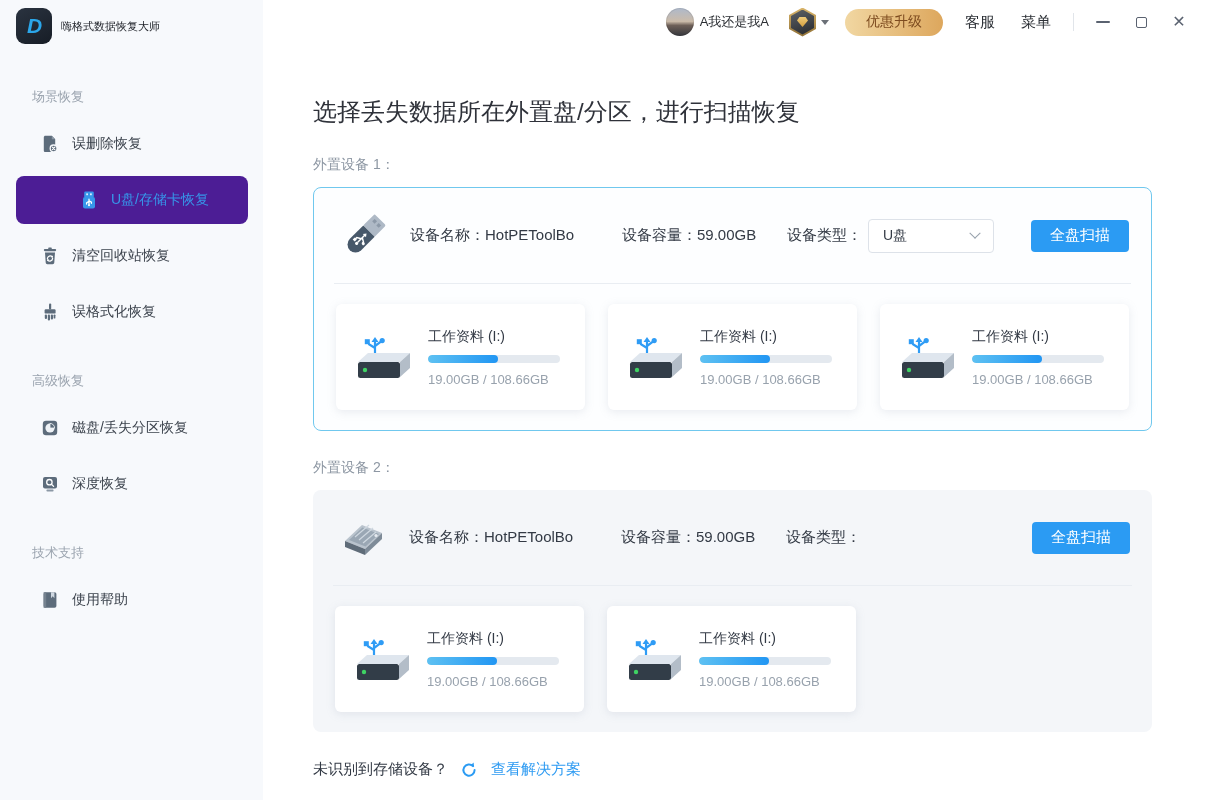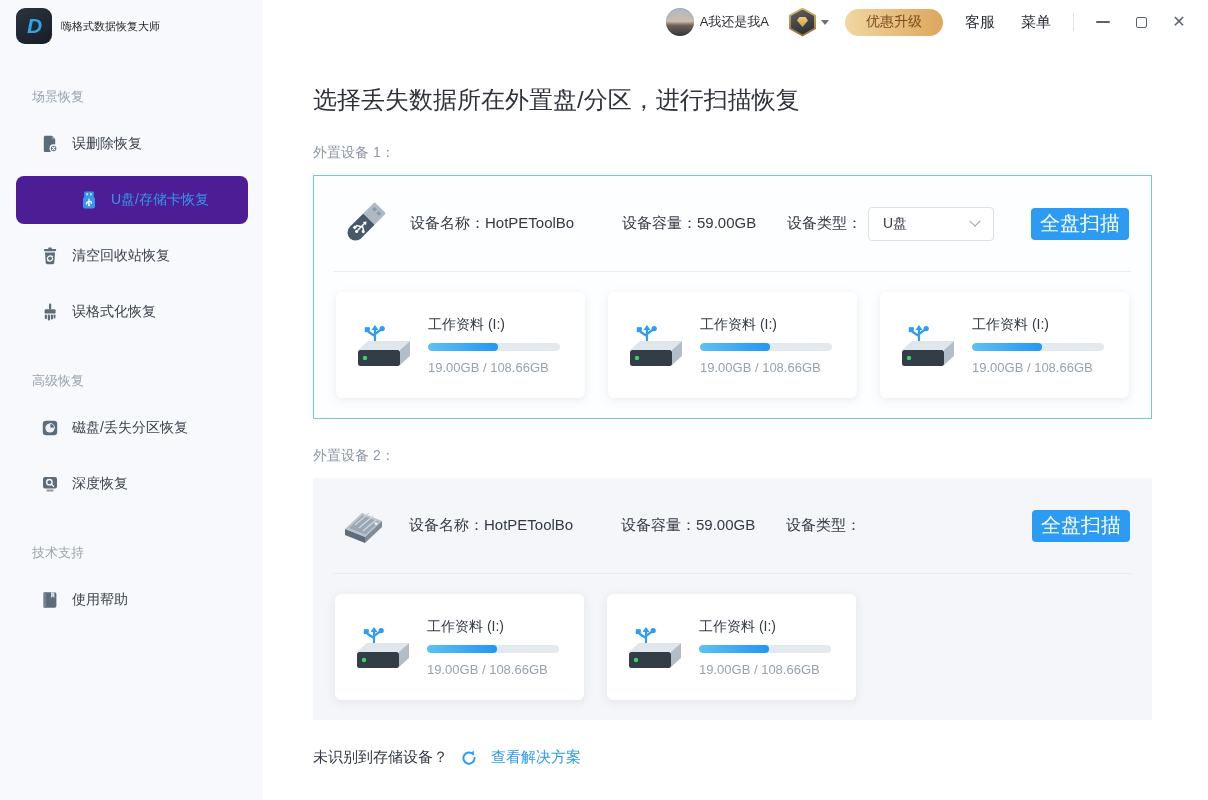--- a/index.html
+++ b/index.html
@@ -67,42 +67,42 @@
   .hdr-link.service { margin-left:22px; }
   .hdr-link.menu { margin-left:26px; }
   .vdiv { margin-left:22px; width:1px; height:18px; background:#e1e5ea; }
   .win-btn { margin-left:20px; display:flex; align-items:center; justify-content:center; width:18px; height:18px; cursor:pointer; }
   .min-glyph { width:14px; height:2px; background:#5a6270; border-radius:1px; }
   .max-glyph { width:11px; height:11px; border:1.5px solid #5a6270; border-radius:2px; }
   .close-glyph { font-size:16px; color:#5a6270; line-height:1; }
 
   
   .content { padding:0 56px 0 50px; }
-  .page-title { margin-top:40px; font-size:24px; font-weight:500; color:#2f323a; }
+  .page-title { margin-top:52px; font-size:24px; font-weight:500; color:#2f323a; }
   .device-label { margin-top:28px; margin-bottom:13px; font-size:14px; color:#8d97a3; }
 
-  .device-panel { width:839px; border-radius:0; background:#f4f6f9; }
+  .device-panel { width:839px; border-radius:8px; background:#f4f6f9; }
   .device-panel.selected { background:#fdfeff; border:1px solid #70c8ee; }
 
   .device-header { display:flex; align-items:center; height:95px; padding:0 22px; }
   .dev-icon { width:56px; height:56px; flex-shrink:0; }
   .f { font-size:15px; color:#333a45; }
   .f-name { margin-left:18px; width:212px; }
   .f-cap { width:165px; }
   .select {
     margin-left:6px; width:126px; height:34px; background:#ffffff;
     border:1px solid #dde2e9; border-radius:4px;
     display:flex; align-items:center; justify-content:space-between;
     padding-left:14px; font-size:14px; color:#333a45; cursor:pointer;
   }
   .chev { width:8px; height:8px; border-right:1.5px solid #97a1ac; border-bottom:1.5px solid #97a1ac;
     transform:rotate(45deg) translate(-2px,-2px); margin-right:14px; }
   .scan-btn {
     margin-left:auto; width:98px; height:32px; border:none; border-radius:4px;
-    background:#2b9bf3; color:#ffffff; font-size:20px; cursor:pointer; font-family:inherit;
+    background:#2b9bf3; color:#ffffff; font-size:15px; cursor:pointer; font-family:inherit;
   }
   .panel-divider { height:1px; background:#e9edf2; margin:0 20px; }
   .cards-row { display:flex; gap:23px; padding:20px 22px; }
   .partition-card {
     width:249px; height:106px; background:#ffffff; border-radius:6px;
     box-shadow:0 2px 10px rgba(140,152,170,.18);
     display:flex; align-items:center; padding-left:18px; cursor:pointer;
   }
   .pc-icon { width:56px; height:48px; flex-shrink:0; }
   .pc-body { margin-left:18px; }

